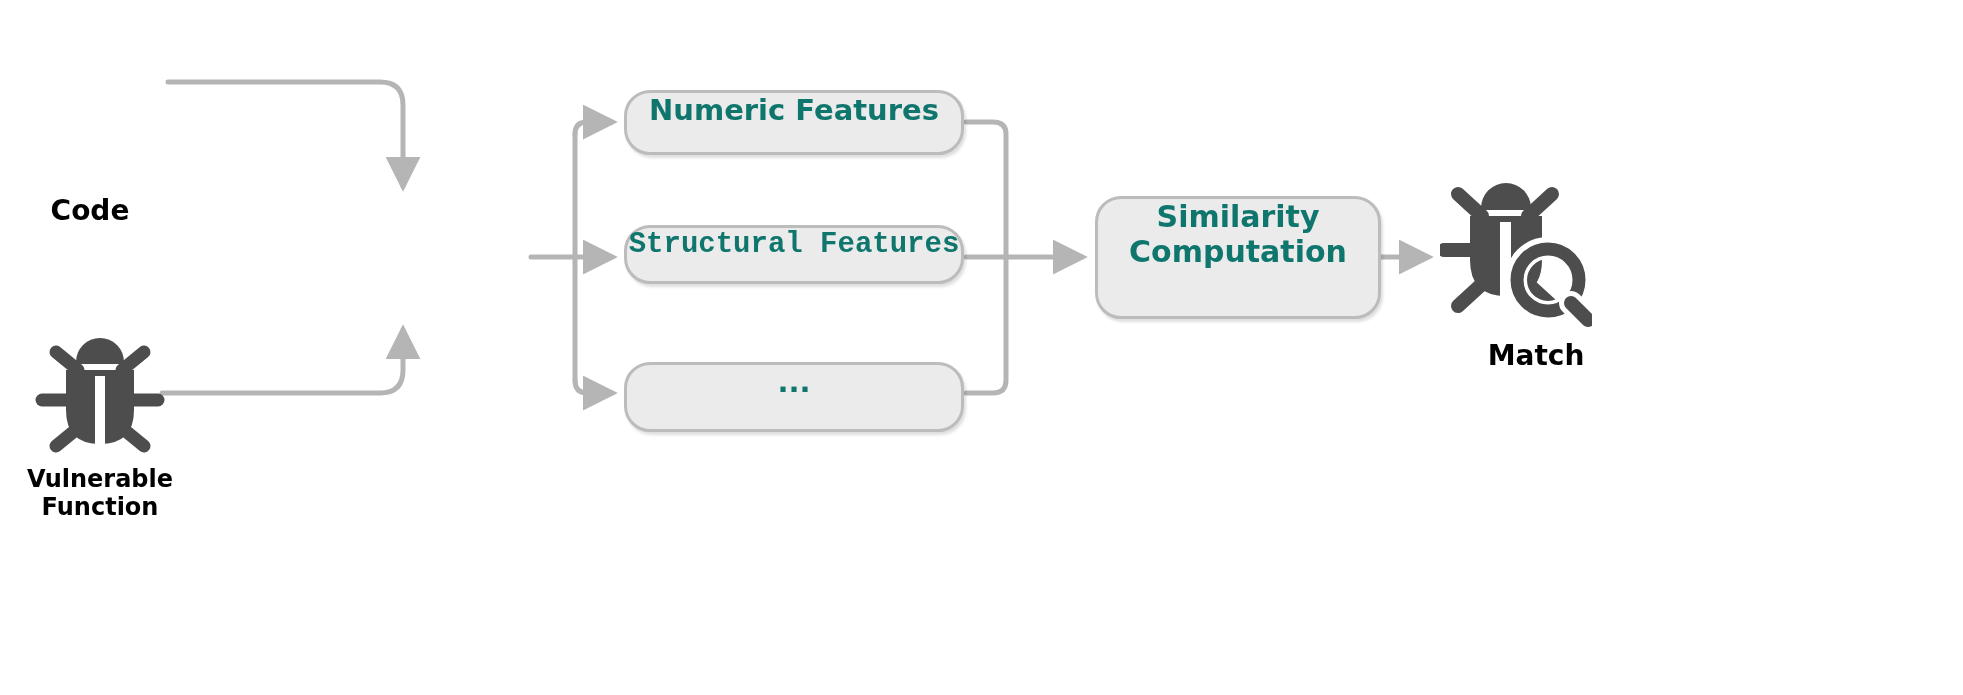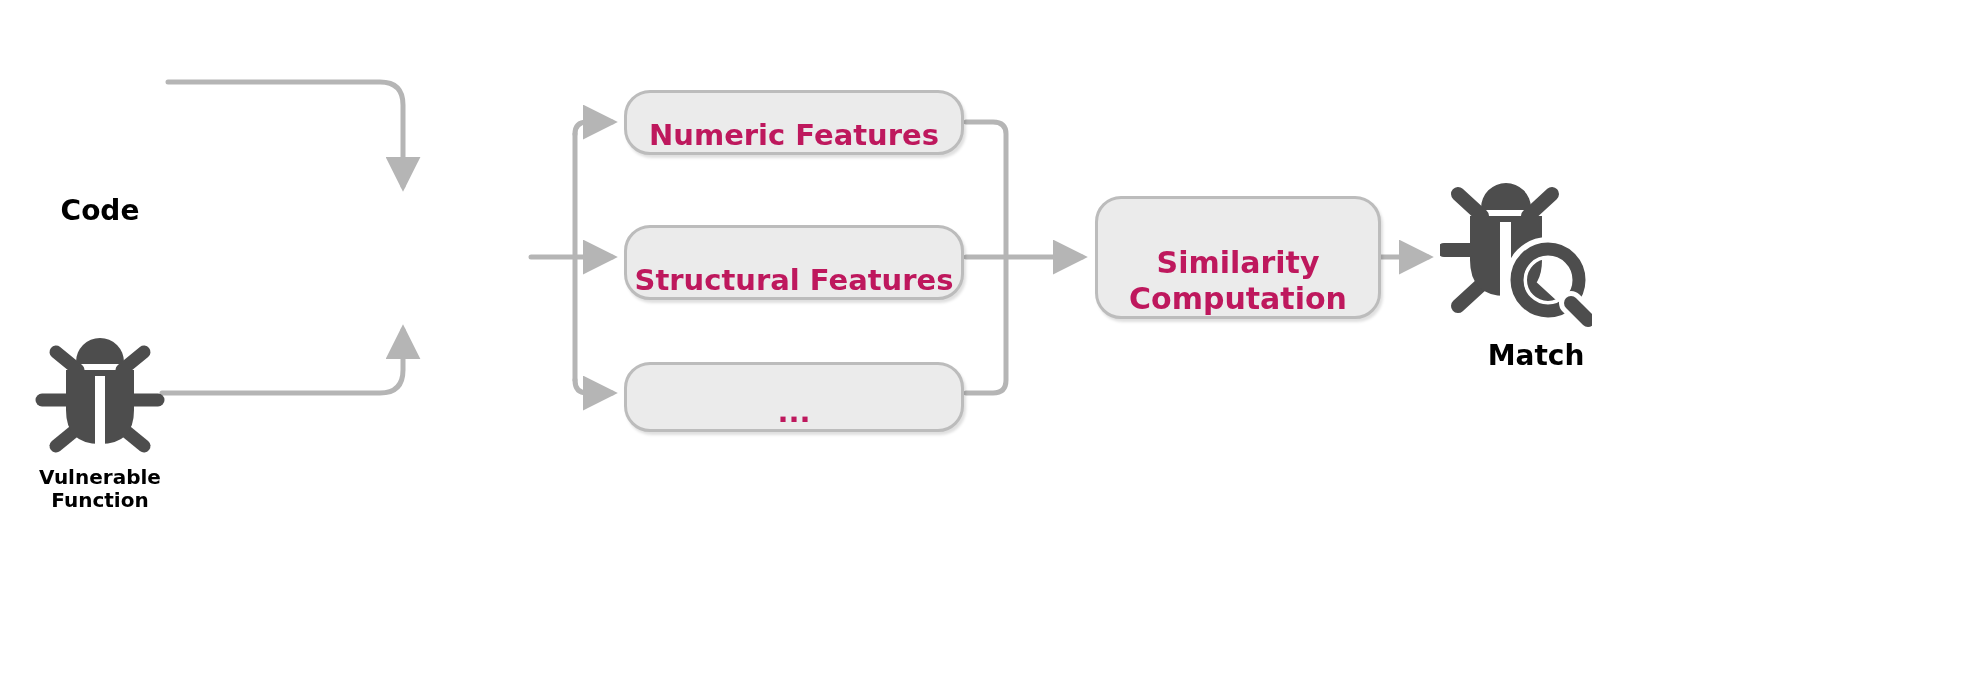--- a/index.html
+++ b/index.html
@@ -27,24 +27,24 @@
     width: 1963px;
     height: 695px;
   }
   .node-box {
     position: absolute;
     background: #ebebeb;
     border: 3px solid #bcbcbc;
     border-radius: 26px;
     box-sizing: border-box;
     display: flex;
-    align-items: flex-end;
+    align-items: flex-start;
     justify-content: center;
     text-align: center;
-    color: #be185d;
+    color: #0f766e;
     font-weight: bold;
     font-family: "DejaVu Sans", sans-serif;
     line-height: 1.18;
     box-shadow: 2px 3px 3px rgba(0,0,0,0.13);
   }
   .node-label { display: block; white-space: pre-line; }
   .icon-label {
     position: absolute;
     text-align: center;
     color: #000000;
@@ -83,46 +83,46 @@
       <path d="M 966 122 L 993 122 Q 1006 122 1006 134 L 1006 257"></path>
       <path d="M 966 257 L 1006 257"></path>
       <path d="M 966 393 L 993 393 Q 1006 393 1006 380 L 1006 257"></path>
 
       <path d="M 1006 257 L 1082 257" marker-end="url(#arrow)"></path>
 
       <path d="M 1340 257 L 1428 257" marker-end="url(#arrow)"></path>
     </g>
   </svg>
 
-  <div class="icon-label" style="left:10px; top:195px; width:180px; font-size:28px;">Code</div>
+  <div class="icon-label" style="left:0; top:195px; width:180px; font-size:28px;">Code</div>
 
   <div class="icon-wrap" style="left:32px; top:338px; width:136px; height:118px;">
     <svg width="136" height="118" viewBox="0 0 136 118" xmlns="http://www.w3.org/2000/svg">
       <g stroke="#4d4d4d" stroke-width="13" stroke-linecap="round">
         <line x1="24" y1="14" x2="46" y2="32"></line>
         <line x1="112" y1="14" x2="90" y2="32"></line>
         <line x1="10" y1="62" x2="44" y2="62"></line>
         <line x1="126" y1="62" x2="92" y2="62"></line>
         <line x1="24" y1="108" x2="46" y2="90"></line>
         <line x1="112" y1="108" x2="90" y2="90"></line>
       </g>
       <path d="M 44 24 A 24 24 0 0 1 92 24 L 92 26 L 44 26 Z" fill="#4d4d4d"></path>
       <path d="M 34 32 L 102 32 L 102 72 Q 102 106 68 106 Q 34 106 34 72 Z" fill="#4d4d4d"></path>
       <rect x="63" y="38" width="10" height="70" fill="#ffffff"></rect>
     </svg>
   </div>
-  <div class="icon-label" style="left:0px; top:466px; width:200px; font-size:20px;">Vulnerable
+  <div class="icon-label" style="left:0px; top:466px; width:200px; font-size:24px;">Vulnerable
 Function</div>
 
 
   <div class="node-box" style="left:624px; top:90px; width:340px; height:65px; font-size:29px;">
     <span class="node-label">Numeric Features</span>
   </div>
 
-  <div class="node-box" style="left:624px; top:225px; width:340px; height:75px; font-size:29px;">
+  <div class="node-box" style="left:624px; top:225px; width:340px; height:59px; font-size:29px;font-family:Liberation Mono, monospace;">
     <span class="node-label">Structural Features</span>
   </div>
 
   <div class="node-box" style="left:624px; top:362px; width:340px; height:70px; font-size:29px;">
     <span class="node-label">...</span>
   </div>
 
   <div class="node-box" style="left:1095px; top:196px; width:286px; height:123px; font-size:30px;">
     <span class="node-label">Similarity
 Computation</span>

